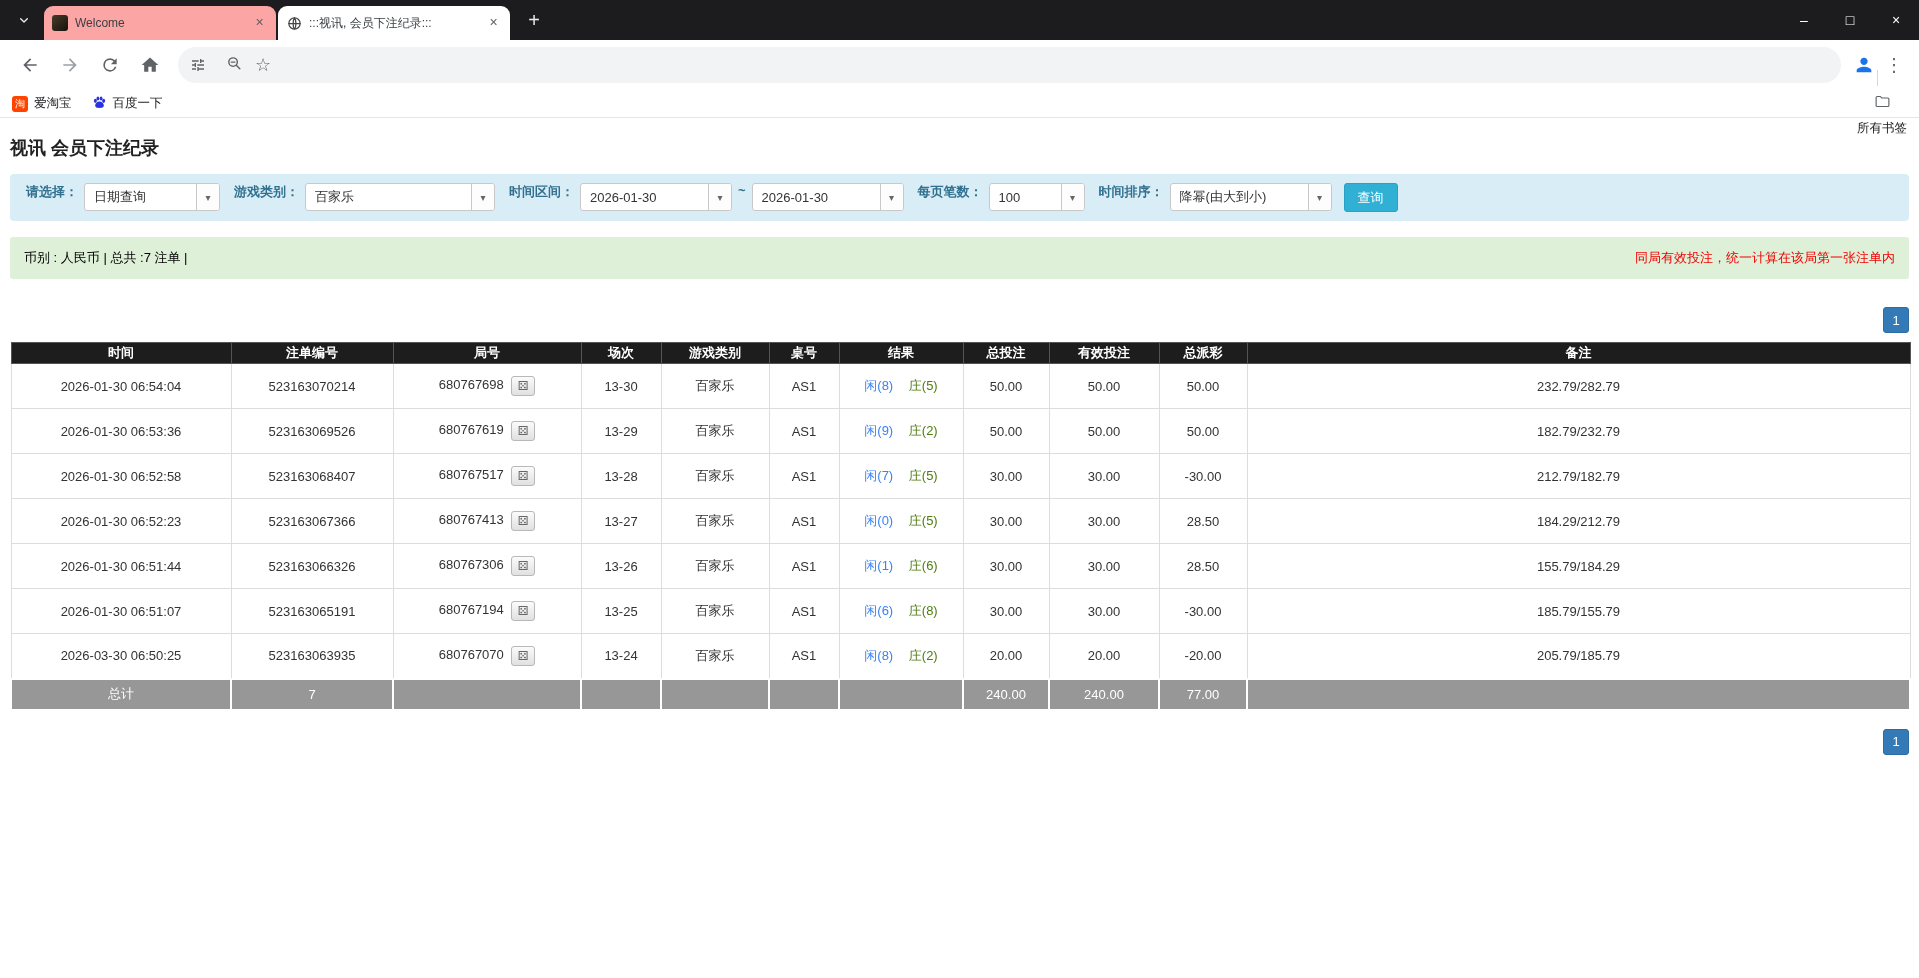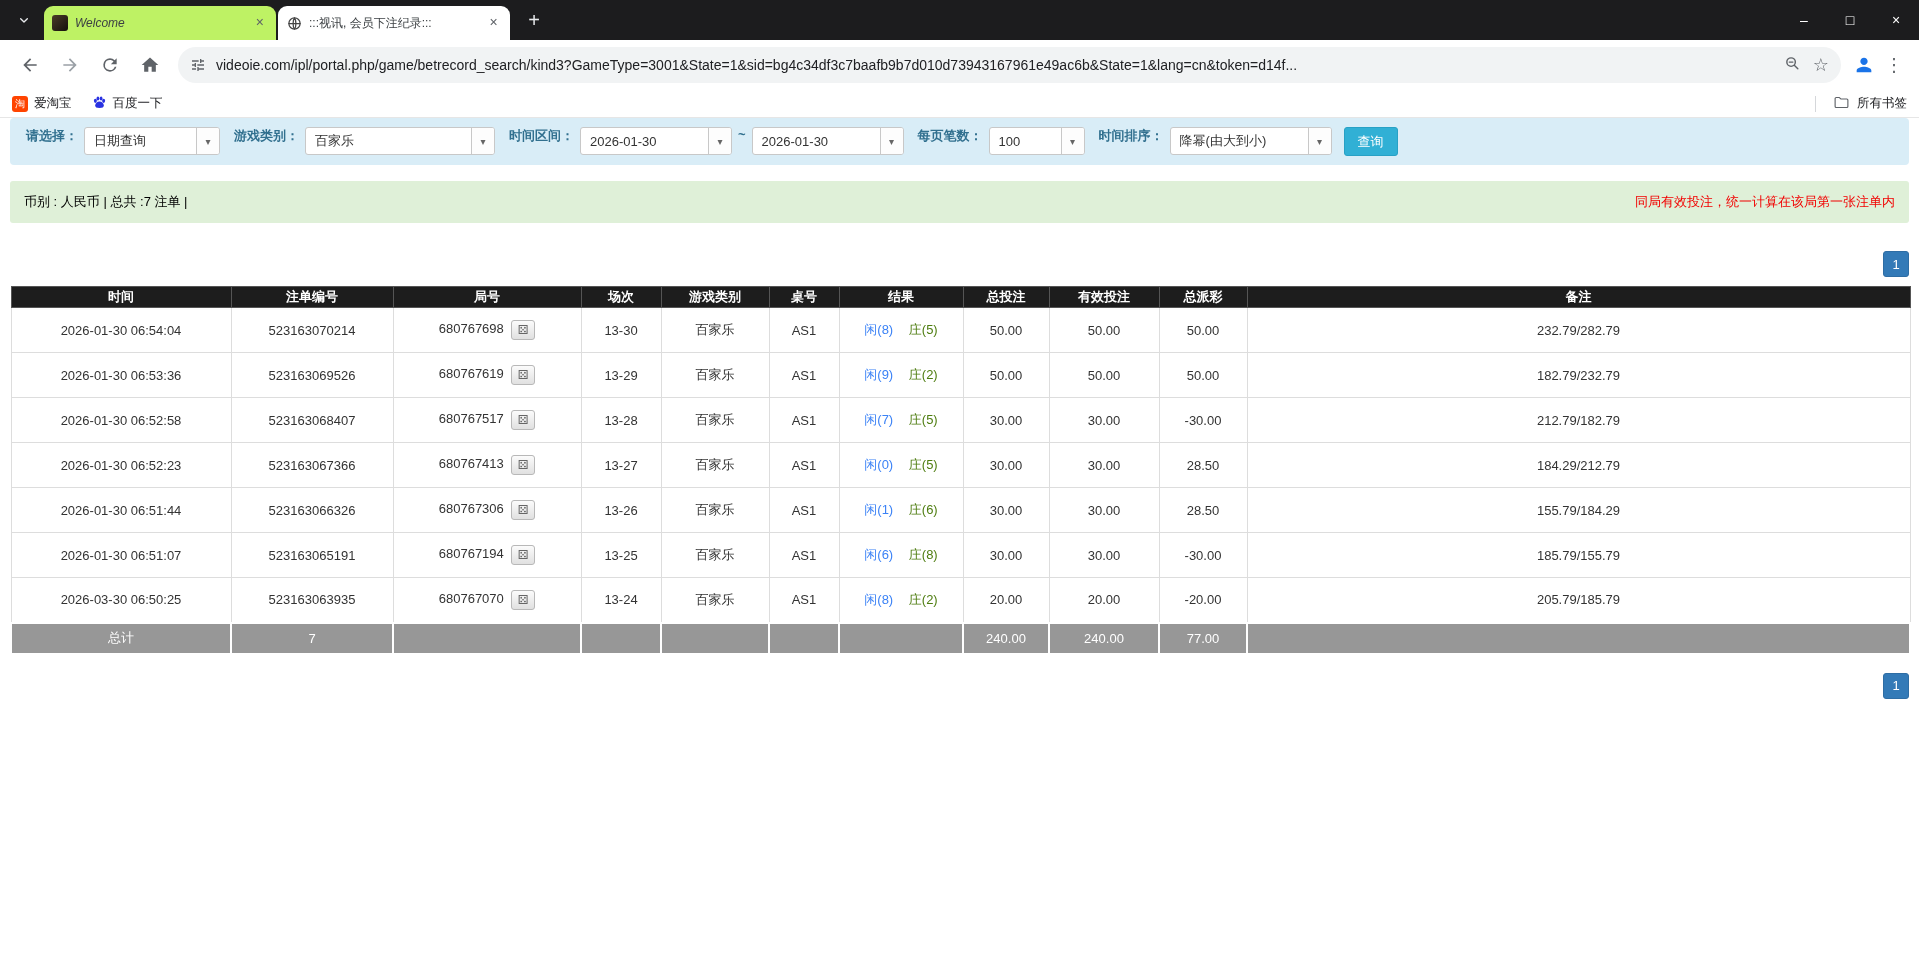--- a/index.html
+++ b/index.html
@@ -7,21 +7,21 @@
   body {
     font-family: "Liberation Sans", "DejaVu Sans", sans-serif;
     background:#fff; overflow:hidden; color:#333;
   }
   
   .tabstrip { height:40px; background:#1c1c1e; display:flex; align-items:flex-end; }
   .tab-search-btn { align-self:center; width:28px; height:28px; margin:0 6px 0 10px;
     display:flex; align-items:center; justify-content:center; border-radius:50%; }
   .tab { width:232px; height:34px; border-radius:9px 9px 0 0; display:flex; align-items:center;
     padding:0 8px; margin-right:2px; font-size:12px; color:#3c4043; }
-  .tab.inactive { background:#bef264;font-style:italic; }
+  .tab.inactive { background:#fca5a5; }
   .tab.active { background:#ffffff; }
   .favicon { width:16px; height:16px; flex:0 0 16px; display:flex; align-items:center; justify-content:center; }
   .favicon-welcome { background:linear-gradient(135deg,#4a3b28,#14110c); border-radius:3px; }
   .tab-title { flex:1; white-space:nowrap; overflow:hidden; text-overflow:ellipsis; margin:0 7px; }
   .tab-close { width:17px; height:17px; line-height:15px; text-align:center; border-radius:50%;
     color:#5f6368; font-size:14px; }
   .new-tab-btn { align-self:center; width:28px; height:28px; margin-left:8px; color:#e8eaed;
     font-size:20px; display:flex; align-items:center; justify-content:center; }
   .win-controls { margin-left:auto; align-self:stretch; display:flex; }
   .win-controls span { width:46px; display:flex; align-items:center; justify-content:center;
@@ -39,21 +39,21 @@
   .urlbar-right { flex:0 0 auto; display:flex; align-items:center; gap:12px; margin-left:10px; }
   .star-glyph { font-size:18px; color:#5f6368; line-height:1; }
   .profile-btn { margin:0 4px; display:flex; }
   .menu-dots { font-size:18px; color:#5f6368; width:30px; text-align:center; }
 
   .bookmarks-bar { height:28px; background:#fff; border-bottom:1px solid #e6e6e6;
     display:flex; align-items:center; padding:0 12px; font-size:12.5px; color:#202124; }
   .bm-item { display:flex; align-items:center; gap:6px; margin-right:20px; }
   .bm-fav-taobao { width:16px; height:16px; background:#ff4400; border-radius:3px; color:#fff;
     font-size:10px; display:flex; align-items:center; justify-content:center; }
-  .bm-right { margin-left:auto; display:flex; align-items:center; gap:7px; }
+  .bm-right { margin-left:auto; display:flex; align-items:center; gap:7px;flex-direction:column; }
   .bm-sep { width:1px; height:16px; background:#d5d7da; margin-right:10px; }
 
   
   .content { background:#fff; }
   .page-title { font-size:18px; font-weight:600; color:#222; margin:18px 10px 14px; }
 
   .filterbar { margin:0 10px; background:#d9edf7; border-radius:4px; padding:9px 16px;
     display:flex; align-items:flex-start; }
   .f-label { font-size:13px; font-weight:bold; color:#31708f; white-space:nowrap; margin:0 6px 0 14px; }
   .f-label.first { margin-left:0; }
@@ -149,21 +149,20 @@
       <svg viewBox="0 0 24 24">
           <path class="icon-fill" d="M10 20v-6h4v6h5v-8h3L12 3 2 12h3v8z"></path>
         </svg>
     </div>
     <div class="urlbar">
       <span class="site-icon">
         <svg width="16" height="16" viewBox="0 0 24 24">
             <path class="icon-fill" d="M3 17v2h6v-2H3zM3 5v2h10V5H3zm10 16v-2h8v-2h-8v-2h-2v6h2zM7 9v2H3v2h4v2h2V9H7zm14 4v-2H11v2h10zm-6-4h2V7h4V5h-4V3h-2v6z"></path>
           </svg>
       </span>
-      <span class="url-text">videoie.com/ipl/portal.php/game/betrecord_search/kind3?GameType=3001&amp;State=1&amp;sid=bg4c34df3c7baafb9b7d010d73943167961e49ac6b&amp;State=1&amp;lang=cn&amp;token=d14f...</span>
       <span class="urlbar-right">
         <span>
           <svg width="17" height="17" viewBox="0 0 24 24">
             <circle cx="10" cy="10" r="6" class="icon-stroke"></circle>
             <path class="icon-stroke" d="M14.5 14.5L19.5 19.5M7.5 10h5"></path>
           </svg>
         </span>
         <span class="star-glyph">☆</span>
       </span>
     </div>
@@ -198,20 +197,21 @@
         <svg width="17" height="17" viewBox="0 0 24 24">
             <path class="icon-stroke" style="stroke-width:1.6" d="M3 6.5A1.5 1.5 0 0 1 4.5 5H9l2 2h8.5A1.5 1.5 0 0 1 21 8.5v9a1.5 1.5 0 0 1-1.5 1.5h-15A1.5 1.5 0 0 1 3 17.5v-11z"></path>
           </svg>
       </span>
       <span>所有书签</span>
     </span>
   </div>
 </div>
 
 <div class="content">
+  <div class="page-title">视讯 会员下注纪录</div>
 
   <div class="filterbar">
     <span class="f-label first">请选择：</span>
     <span class="combo" style="width:136px">
       <span class="val">日期查询</span>
       <span class="caret">▾</span>
     </span>
 
     <span class="f-label">游戏类别：</span>
     <span class="combo" style="width:190px">

